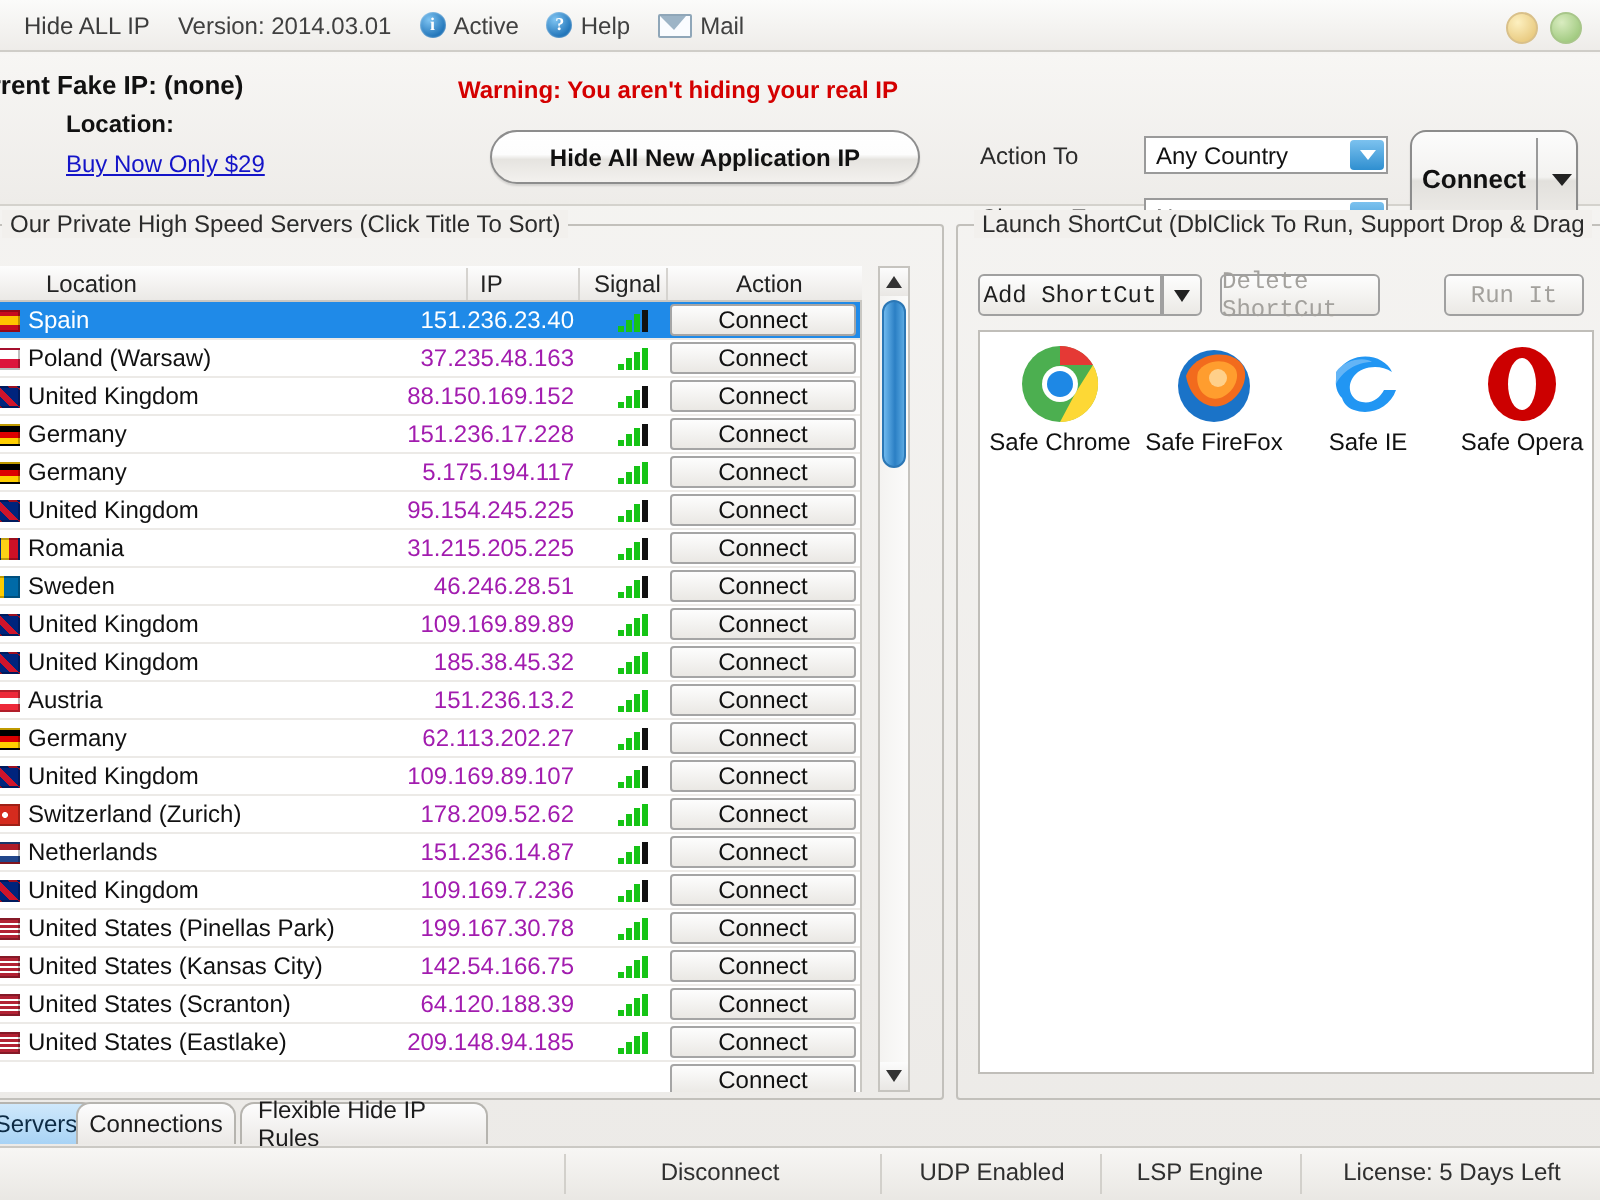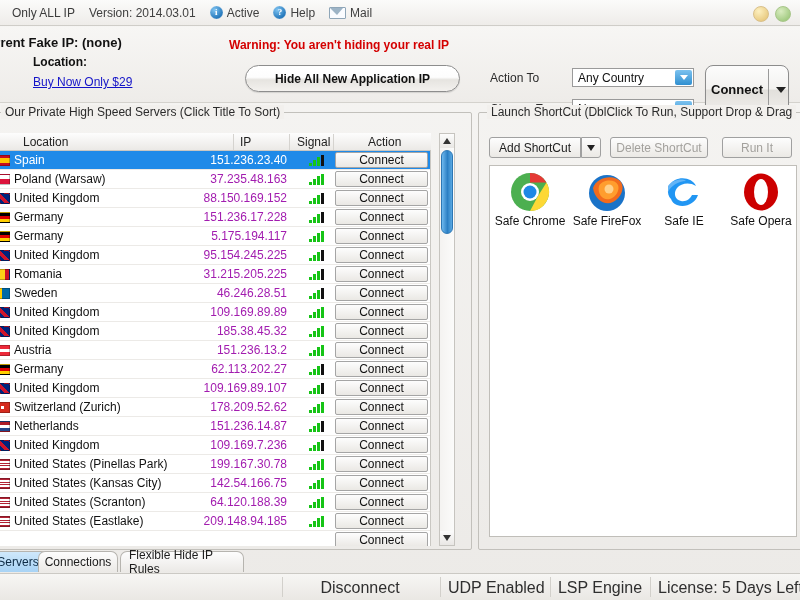--- a/index.html
+++ b/index.html
@@ -247,33 +247,33 @@
     border-radius: 6px;
     background: linear-gradient(90deg,#6fb9ee,#2b7fc4 55%,#5aa9e2);
     border: 1px solid #2c77b5; box-sizing: border-box;
   }
   .sc-btn {
     position: absolute; height: 21px;
     border: 1px solid #a0a0a0; border-radius: 3px;
     background: linear-gradient(#fdfdfd, #ebe9e5);
     font-size: 12px; color: #1e1e1e;
     display: flex; align-items: center; justify-content: center;
-    cursor: pointer; box-sizing: border-box;
+    cursor: pointer; box-sizing: border-box; font-family: Liberation Mono, monospace;
   }
   .sc-btn.disabled { color: #a3a19d; }
   #btn-add { left: 10px; top: 24px; width: 92px; border-radius: 3px 0 0 3px; }
   #btn-add-caret {
     left: 102px; top: 24px; width: 20px; border-radius: 0 3px 3px 0;
   }
   #btn-add-caret:after {
     content: ""; width: 0; height: 0;
     border-left: 4px solid transparent; border-right: 4px solid transparent;
     border-top: 6px solid #222;
   }
-  #btn-delete { left: 131px; top: 24px; width: 98px; }
+  #btn-delete { left: 131px; top: 24px; width: 80px; }
   #btn-run { left: 243px; top: 24px; width: 70px; }
 
   .sc-area {
     position: absolute; left: 10px; top: 52px; width: 308px; height: 372px;
     background: #fff; border: 1px solid #c0beb9; box-sizing: border-box;
   }
   .sc-item {
     position: absolute; width: 72px; text-align: center;
     font-size: 12px; color: #111; cursor: pointer;
   }
@@ -300,32 +300,32 @@
     color: #0d2b45;
   }
 
   
   .statusbar {
     position: absolute; left: 0; top: 573px; width: 800px; height: 27px;
     background: linear-gradient(#f7f6f4, #e9e7e3);
     border-top: 1px solid #cbc9c4;
   }
   .st-cell {
-    position: absolute; top: 5px; font-size: 16px; color: #2f2f2f;
+    position: absolute; top: 5px; font-size: 12px; color: #2f2f2f;
     text-align: center; white-space: nowrap;
   }
   .st-sep { position: absolute; top: 3px; width: 1px; height: 20px; background: #d2d0cb; }
 </style>
 </head>
 <body>
 
 <div id="app">
 
   <div class="toolbar">
-    <span class="tb-item tb-title">Only ALL IP</span>
+    <span class="tb-item tb-title">Hide ALL IP</span>
     <span class="tb-item">Version: 2014.03.01</span>
     <span class="tb-item">
       <span class="circle-icon">i</span>
       <span>Active</span>
     </span>
     <span class="tb-item">
       <span class="circle-icon">?</span>
       <span>Help</span>
     </span>
     <span class="tb-item">

